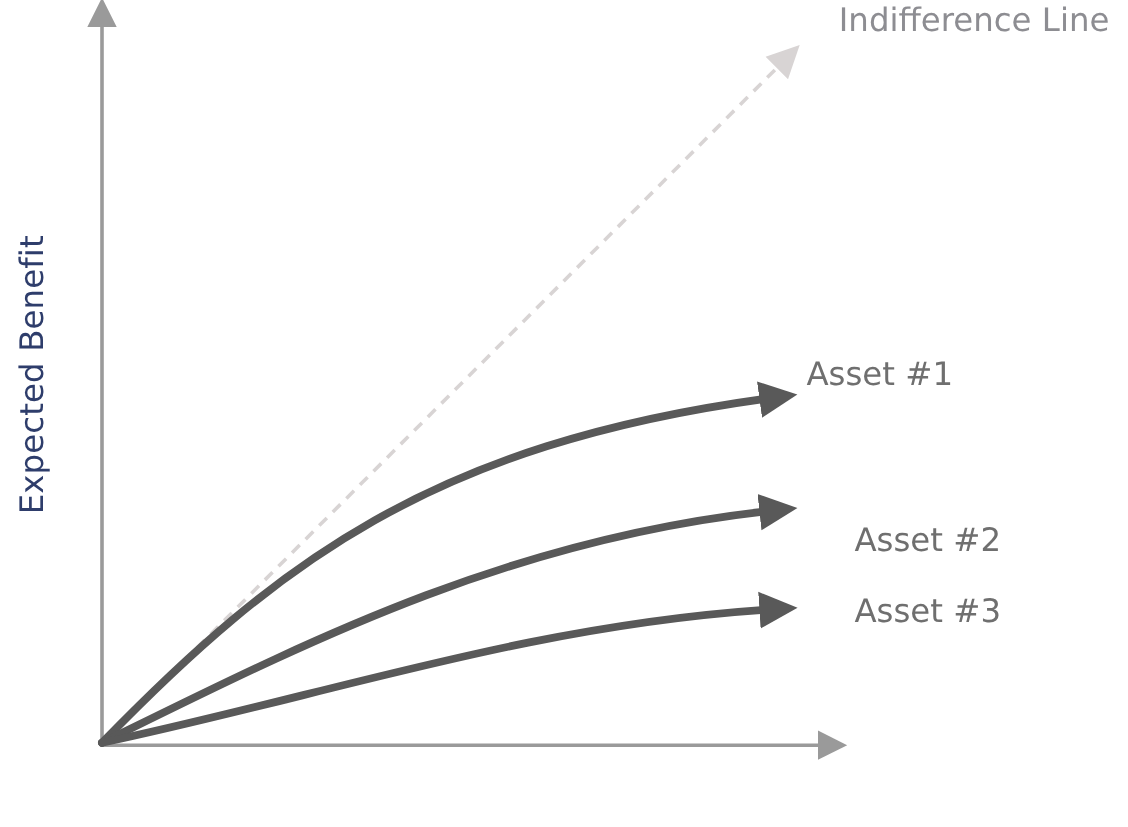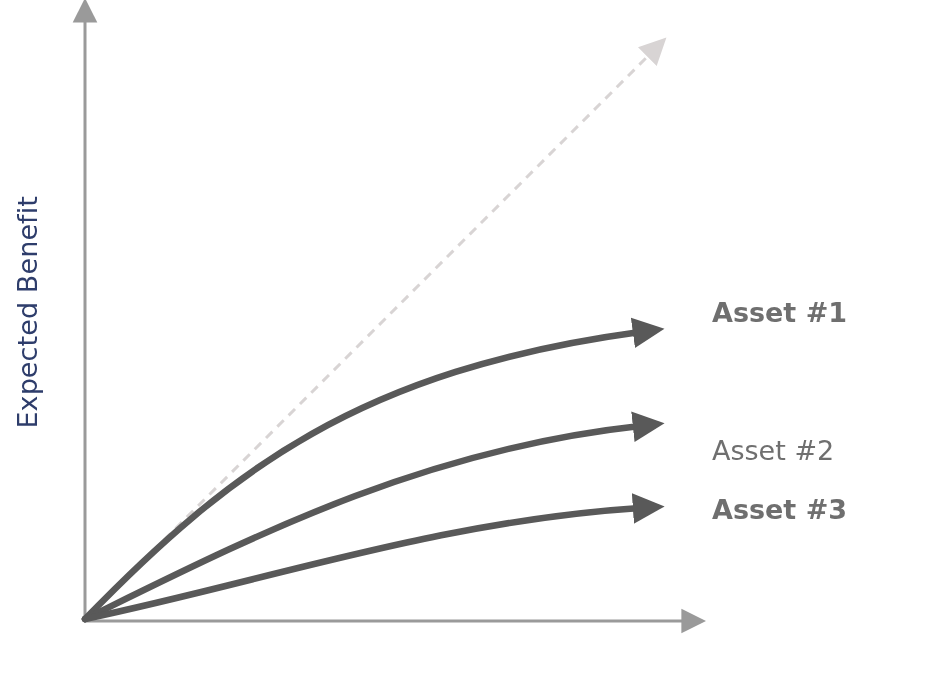--- a/index.html
+++ b/index.html
@@ -49,23 +49,23 @@
   }
   .series-label {
     color: #6f6f6f;
     font-size: 27px;
   }
   .indiff-label {
     color: #8d8d92;
     font-size: 27px;
   }
   #indifference-label { left: 699px; top: 4px; }
-  #asset-1-label { left: 712px; top: 299px; font-weight: bold; }
+  #asset-1-label { left: 672px; top: 299px; }
   #asset-2-label { left: 712px; top: 413px; margin-top: 24px; }
-  #asset-3-label { left: 712px; top: 496px; font-weight: bold; }
+  #asset-3-label { left: 712px; top: 496px; }
 </style>
 </head>
 <body>
 
 <div id="stage">
 
   <svg id="chart-svg" viewBox="0 0 940 689">
 
     <defs>
       <marker id="axis-arrow" markerWidth="9" markerHeight="9" refX="2.2" refY="4.5" orient="auto" markerUnits="strokeWidth">
@@ -89,20 +89,21 @@
 
     <path d="M 85 619 C 250 538, 420 450, 640 426" fill="none" stroke="#595959" stroke-width="6.5" stroke-linecap="round" marker-end="url(#curve-arrow)"></path>
 
     <path d="M 85 619 C 270 580, 440 521, 640 508" fill="none" stroke="#595959" stroke-width="6.5" stroke-linecap="round" marker-end="url(#curve-arrow)"></path>
 
   </svg>
 
   <div class="lbl axis-label" id="y-axis-label">Expected Benefit</div>
 
 
+  <div class="lbl indiff-label" id="indifference-label">Indifference Line</div>
 
   <div class="lbl series-label" id="asset-1-label">Asset #1</div>
 
   <div class="lbl series-label" id="asset-2-label">Asset #2</div>
 
   <div class="lbl series-label" id="asset-3-label">Asset #3</div>
 
 </div>
 
 </body></html>

